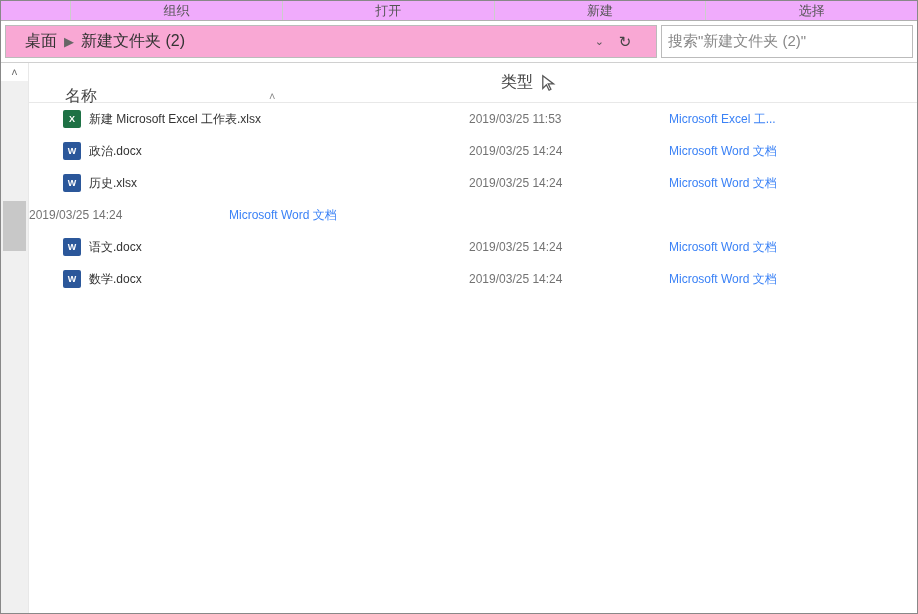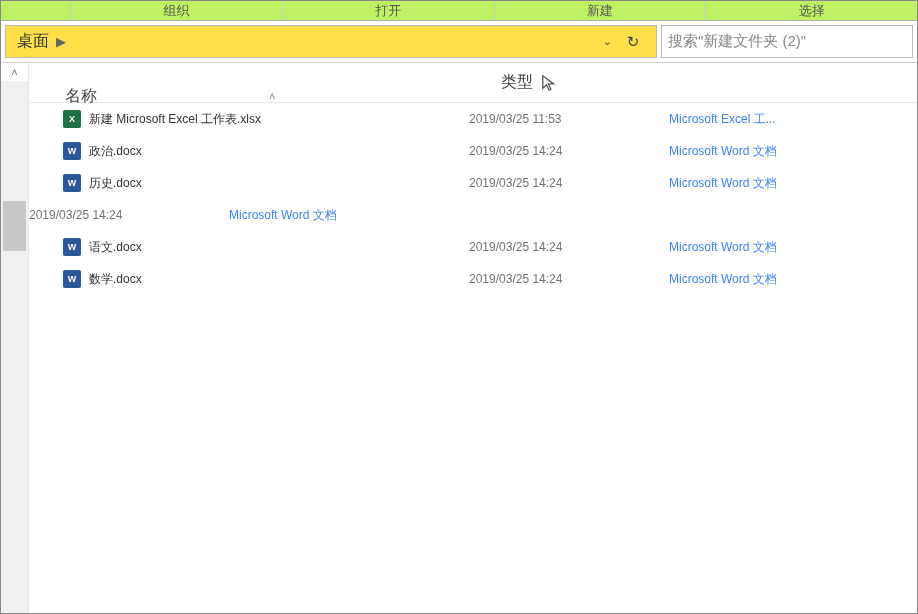--- a/index.html
+++ b/index.html
@@ -12,21 +12,21 @@
     height: 614px;
     overflow: hidden;
     border: 1px solid #888;
   }
 
   
   .ribbon-groups {
     display: flex;
     height: 20px;
     border-bottom: 1px solid #b0b0b0;
-    background: #bef264;
+    background: #f0abfc;
     font-size: 13px;
     color: #555;
   }
   .ribbon-groups .spacer-left { width: 70px; border-right: 1px solid #ccc; }
   .ribbon-groups .grp {
     flex: 1;
     display: flex;
     align-items: center;
     justify-content: center;
     border-right: 1px solid #ccc;
@@ -41,24 +41,24 @@
     padding: 4px 4px;
     gap: 4px;
     height: 42px;
     border-bottom: 1px solid #d0d0d0;
   }
   .addr-box {
     flex: 1;
     display: flex;
     align-items: center;
     border: 1px solid #bbb;
-    padding: 0 8px;
+    padding: 0 16px;
     font-size: 16px;
     color: #333;
-    background: #fde047;
+    background: #f9a8d4;
     overflow: hidden;
   }
   .addr-box .crumb { padding: 0 3px; white-space: nowrap; }
   .addr-box .sep { color: #666; padding: 0 4px; font-size: 13px; pointer-events: none;}
   .addr-box .flex-fill { flex: 1; }
   .addr-box .drop-caret {
     font-size: 11px; color: #555; padding: 0 6px; cursor: pointer;
   }
   .refresh-btn {
     width: 30px;
@@ -175,20 +175,21 @@
     </div>
   <div class="grp">
       <span>选择</span>
     </div>
 </div>
 
 <div class="addr-row">
   <div class="addr-box">
     <span class="crumb">桌面</span>
     <span class="sep">▶</span>
+    <span class="crumb">新建文件夹 (2)</span>
     <span class="flex-fill"></span>
     <span class="drop-caret">⌄</span>
     <span class="refresh-btn" style="border:none">
       <span>↻</span>
     </span>
   </div>
   <div class="search-box">
     <span>搜索"新建文件夹 (2)"</span>
   </div>
 </div>
@@ -228,21 +229,21 @@
           <div class="cell-name">
             <span style="position: relative;"><span class="page"></span><span class="icon-box icon-word"></span></span>
             <span>政治.docx</span>
           </div>
           <div class="cell-date">2019/03/25 14:24</div>
           <div class="cell-type">Microsoft Word 文档</div>
         </div>
         <div class="file-row">
           <div class="cell-name">
             <span style="position: relative;"><span class="page"></span><span class="icon-box icon-word"></span></span>
-            <span>历史.docx</span>
+            <span>历史.xlsx</span>
           </div>
           <div class="cell-date">2019/03/25 14:24</div>
           <div class="cell-type">Microsoft Word 文档</div>
         </div>
         <div class="file-row">
           <div class="cell-date">2019/03/25 14:24</div>
           <div class="cell-type">Microsoft Word 文档</div>
         </div>
         <div class="file-row">
           <div class="cell-name">

